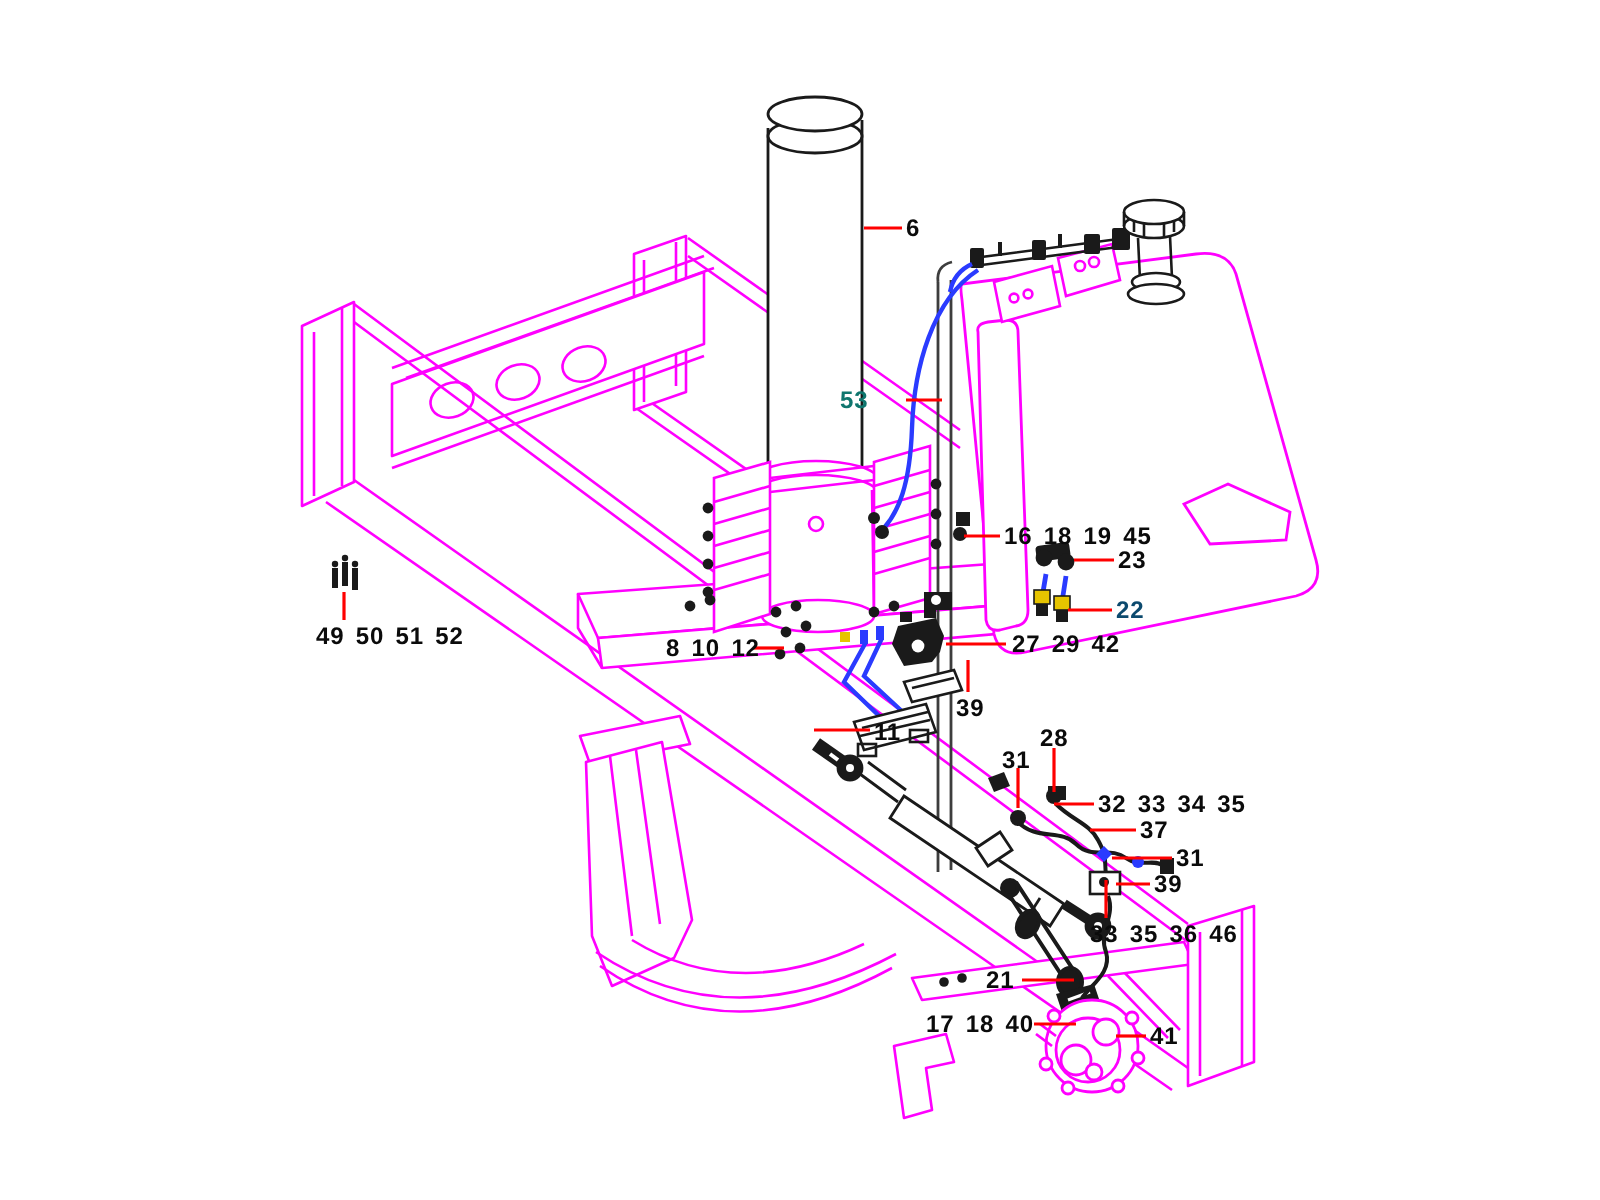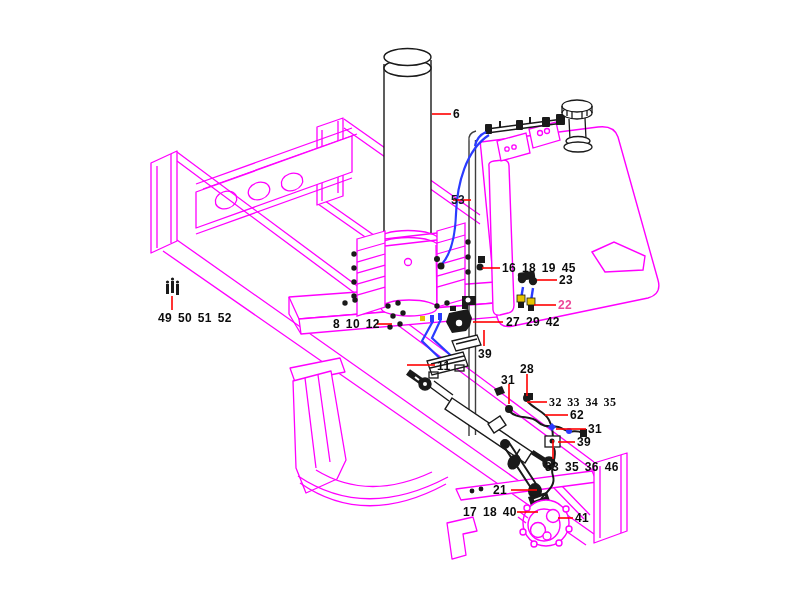--- a/index.html
+++ b/index.html
@@ -260,33 +260,33 @@
       <line x1="556" y1="429" x2="586" y2="429" stroke="#ff0000" stroke-width="1.6"></line>
       <line x1="558" y1="442" x2="575" y2="442" stroke="#ff0000" stroke-width="1.6"></line>
       <line x1="553" y1="440" x2="553" y2="459" stroke="#ff0000" stroke-width="1.6"></line>
       <line x1="511" y1="490" x2="537" y2="490" stroke="#ff0000" stroke-width="1.6"></line>
       <line x1="517" y1="512" x2="538" y2="512" stroke="#ff0000" stroke-width="1.6"></line>
       <line x1="558" y1="518" x2="573" y2="518" stroke="#ff0000" stroke-width="1.6"></line>
     </svg>
 
 <div id="labels">
       <span class="part-label" style="left: 453px; top: 108px; color: rgb(11, 11, 11);">6</span>
-      <span class="part-label" style="left: 451px; top: 194px; color: #0f172a;">53</span>
+      <span class="part-label" style="left: 420px; top: 194px; color: #0f766e;">53</span>
       <span class="part-label" style="left: 502px; top: 262px; color: rgb(11, 11, 11);">16 18 19 45</span>
       <span class="part-label" style="left: 559px; top: 274px; color: rgb(11, 11, 11);">23</span>
-      <span class="part-label" style="left: 558px; top: 299px; color: #ec4899;">22</span>
+      <span class="part-label" style="left: 558px; top: 299px; color: #0c4a6e;">22</span>
       <span class="part-label" style="left: 333px; top: 318px; color: rgb(11, 11, 11); text-align: right;">8 10 12</span>
       <span class="part-label" style="left: 506px; top: 316px; color: rgb(11, 11, 11);">27 29 42</span>
       <span class="part-label" style="left: 158px; top: 312px; color: rgb(11, 11, 11);">49 50 51 52</span>
       <span class="part-label" style="left: 392px; top: 360px; color: rgb(11, 11, 11); margin-left: 45px;">11</span>
       <span class="part-label" style="left: 478px; top: 348px; color: rgb(11, 11, 11);">39</span>
       <span class="part-label" style="left: 501px; top: 374px; color: rgb(11, 11, 11);">31</span>
       <span class="part-label" style="left: 520px; top: 363px; color: rgb(11, 11, 11);">28</span>
-      <span class="part-label" style="left: 549px; top: 396px; color: rgb(11, 11, 11); font-family: Liberation Serif, serif;">32 33 34 35</span>
-      <span class="part-label" style="left: 570px; top: 409px; color: rgb(11, 11, 11);">62</span>
+      <span class="part-label" style="left: 549px; top: 396px; color: rgb(11, 11, 11);">32 33 34 35</span>
+      <span class="part-label" style="left: 570px; top: 409px; color: rgb(11, 11, 11);">37</span>
       <span class="part-label" style="left: 588px; top: 423px; color: rgb(11, 11, 11);">31</span>
       <span class="part-label" style="left: 577px; top: 436px; color: rgb(11, 11, 11);">39</span>
       <span class="part-label" style="left: 545px; top: 461px; color: rgb(11, 11, 11);">33 35 36 46</span>
       <span class="part-label" style="left: 493px; top: 484px; color: rgb(11, 11, 11); text-align: right;">21</span>
       <span class="part-label" style="left: 463px; top: 506px; color: rgb(11, 11, 11);">17 18 40</span>
       <span class="part-label" style="left: 575px; top: 512px; color: rgb(11, 11, 11);">41</span>
     </div>
 
 </div>
 

